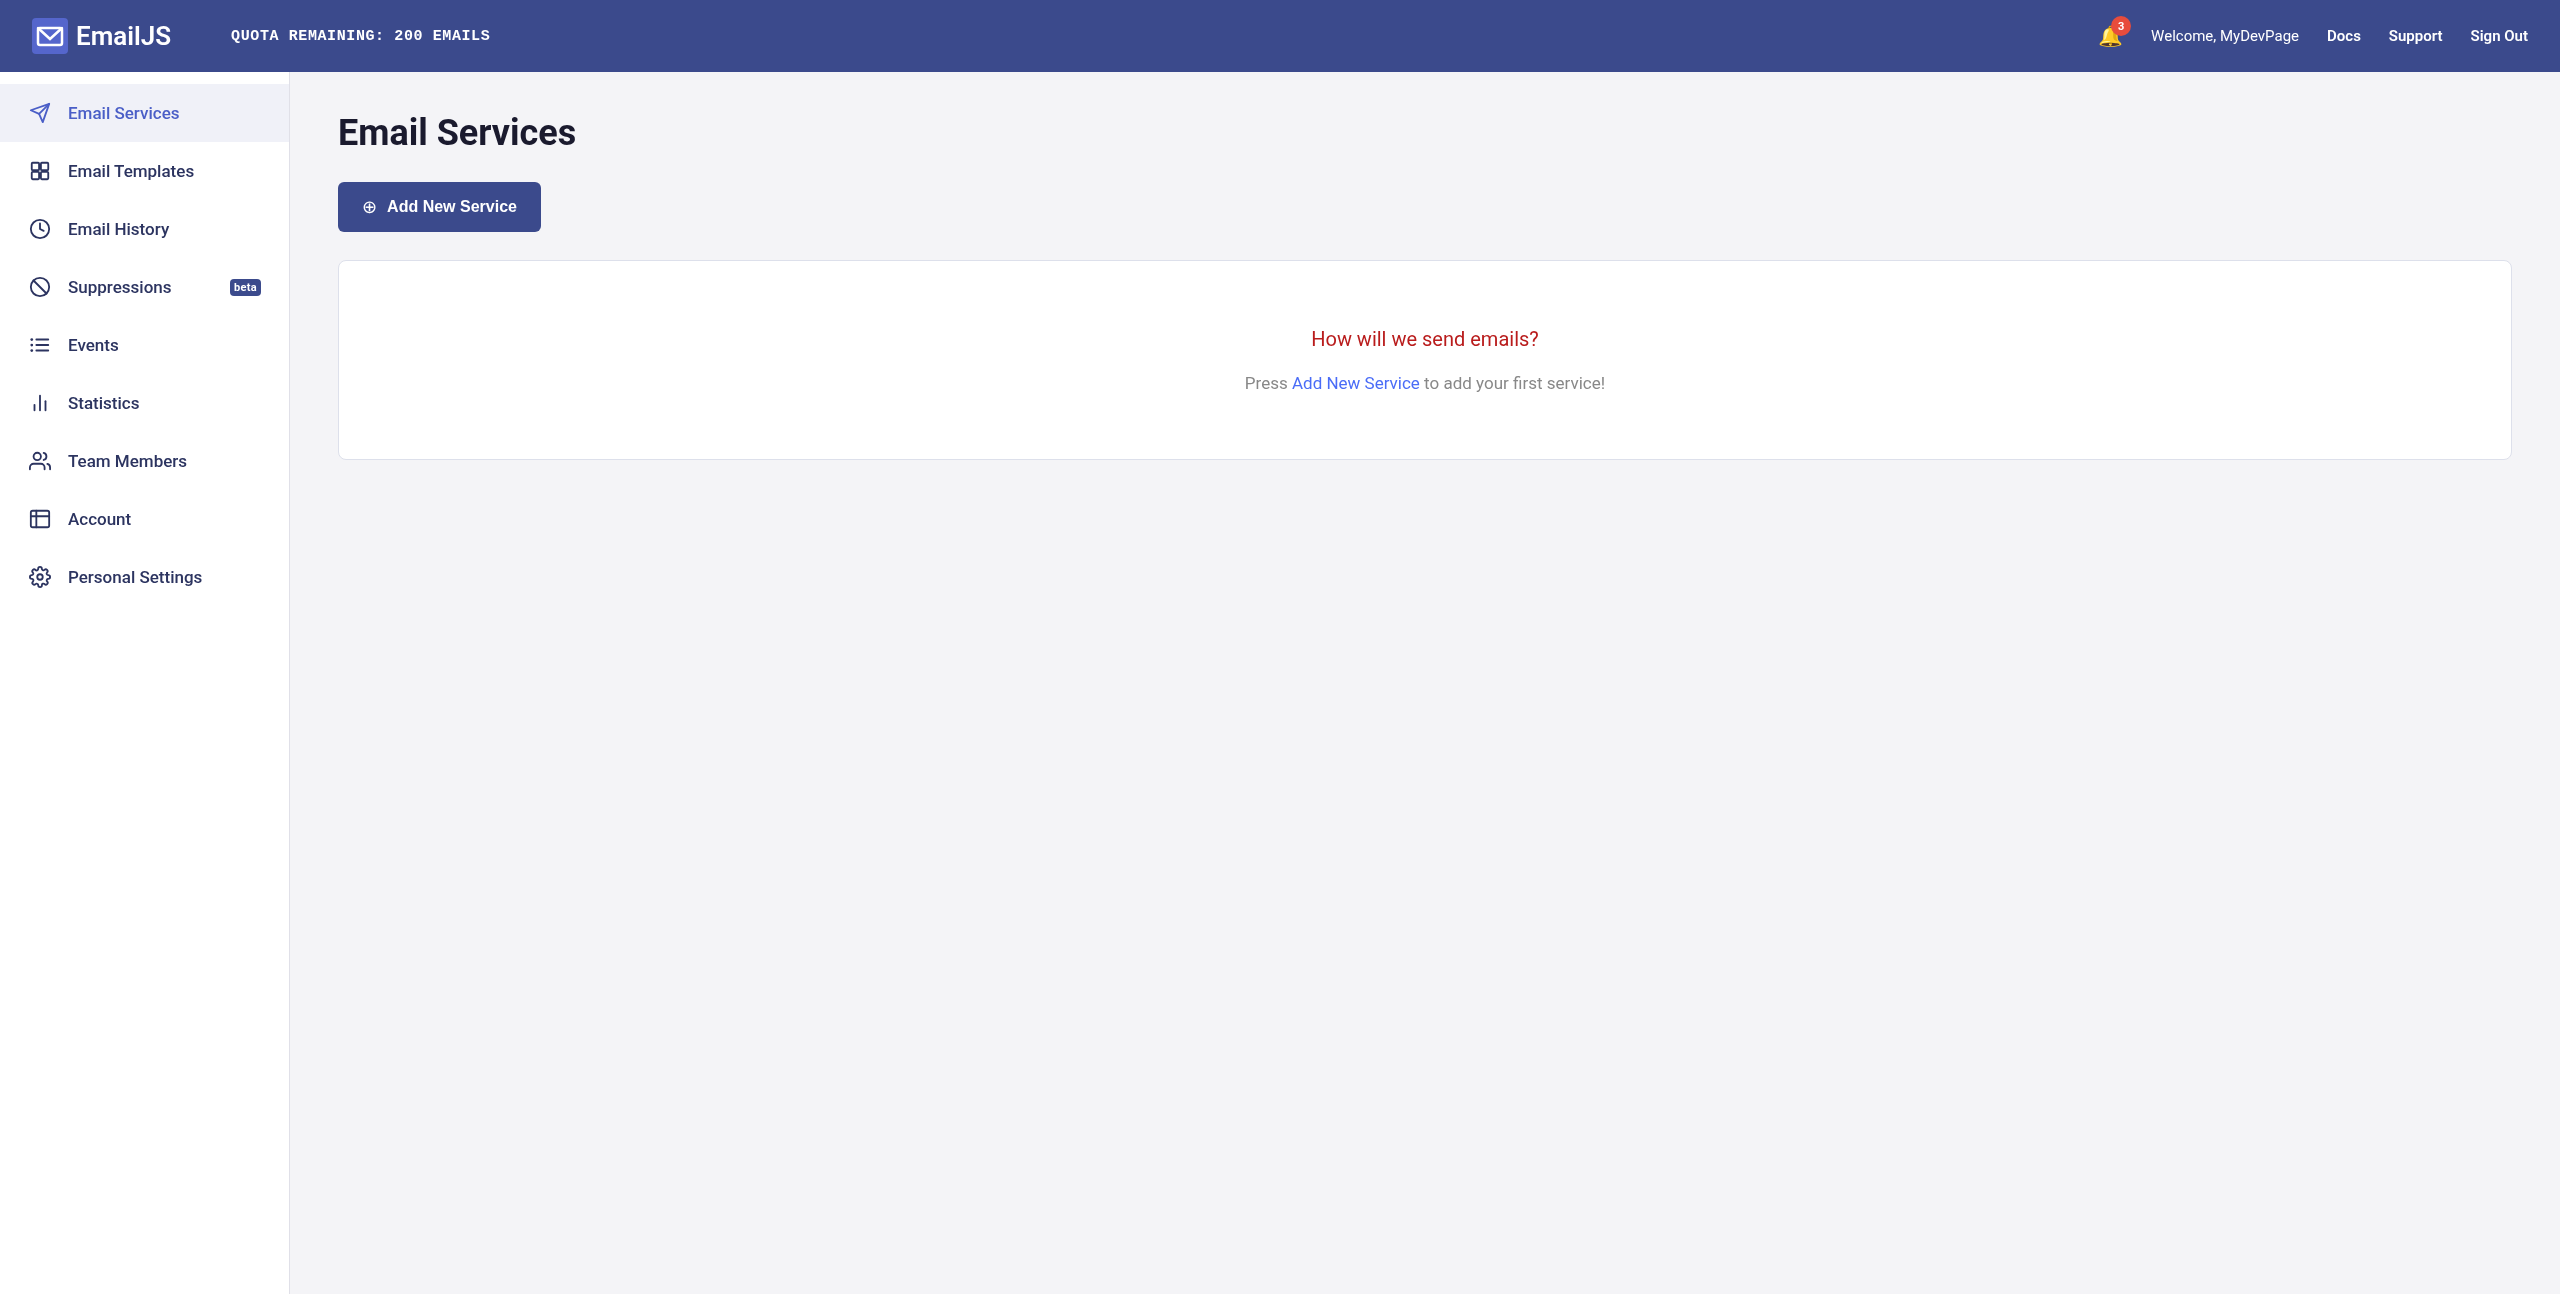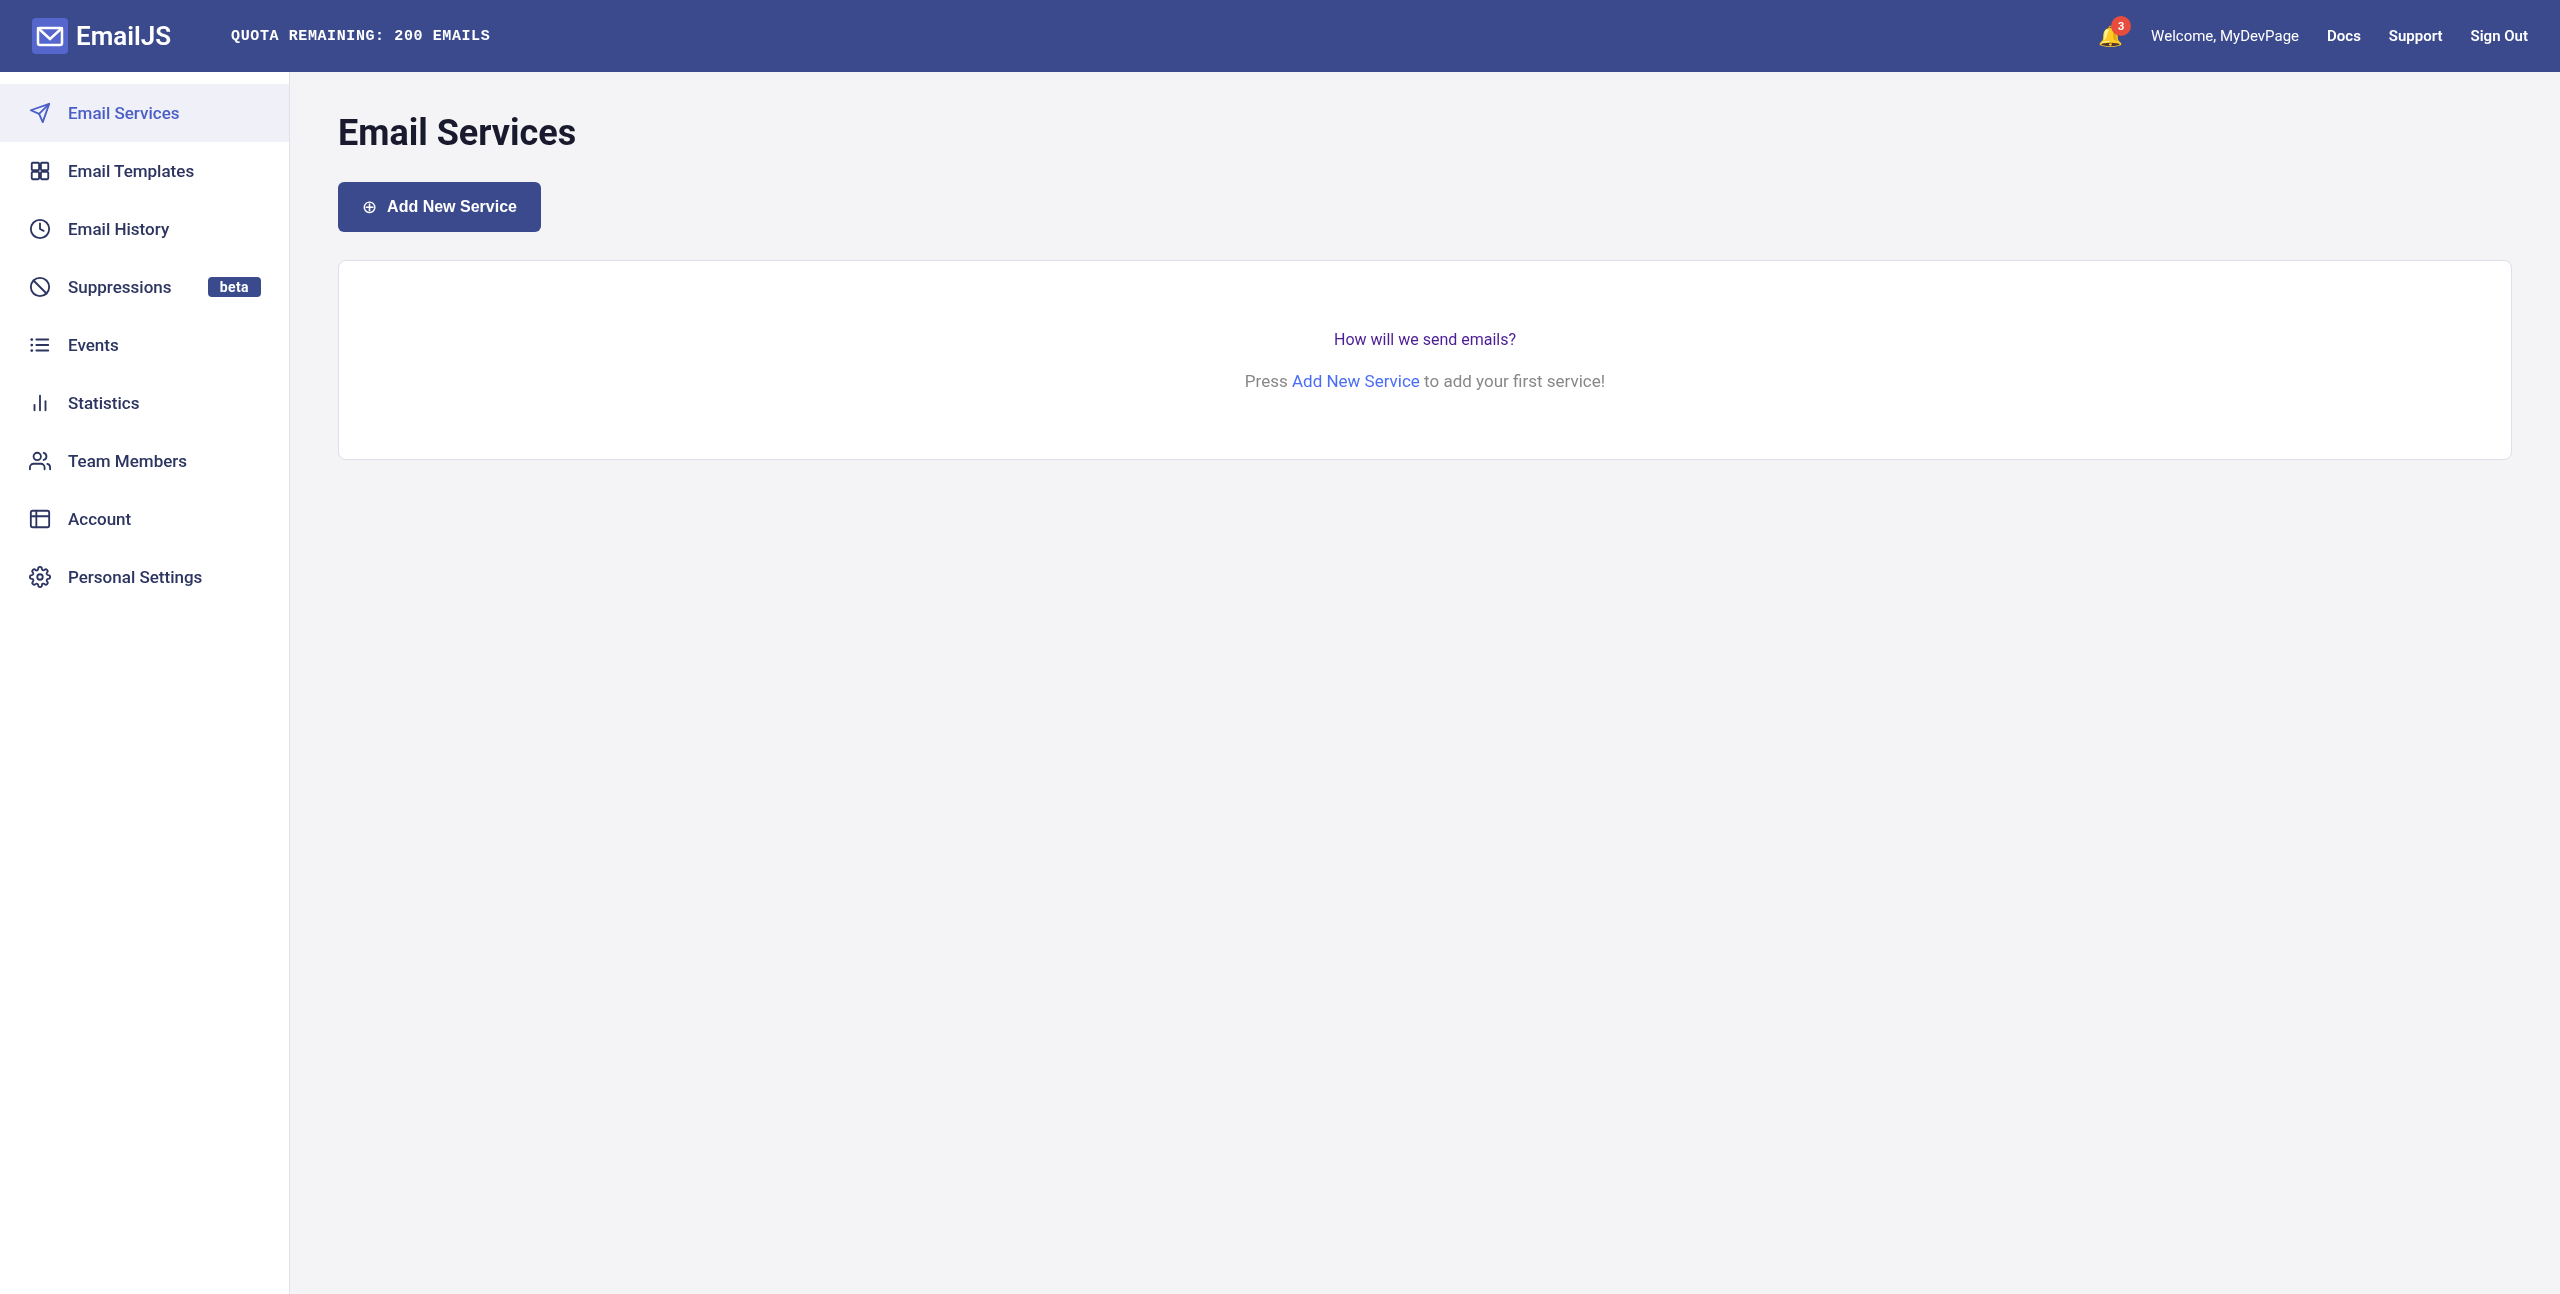--- a/index.html
+++ b/index.html
@@ -120,23 +120,23 @@
       align-items: center;
       justify-content: center;
       flex-shrink: 0;
     }
     .sidebar-label {
       flex: 1;
     }
     .beta-badge {
       background: #3b4a8c;
       color: white;
-      font-size: 14px;
+      font-size: 11px;
       font-weight: 700;
-      padding: 2px 12px;
+      padding: 2px 4px;
       border-radius: 4px;
       letter-spacing: 0.03em;
     }
 
     
     .main {
       flex: 1;
       padding: 40px 48px;
       overflow-y: auto;
     }
@@ -169,22 +169,22 @@
       border: 1px solid #dde0eb;
       border-radius: 8px;
       display: flex;
       flex-direction: column;
       align-items: center;
       justify-content: center;
       min-height: 200px;
       padding: 60px 40px;
     }
     .empty-text-main {
-      font-size: 16px;
-      color: #4c1d95;
+      font-size: 20px;
+      color: #b91c1c;
       margin-bottom: 22px;
     }
     .empty-text-sub {
       font-size: 17px;
       color: #888;
     }
     .empty-text-link {
       color: #4a6cf7;
       cursor: pointer;
       text-decoration: none;

